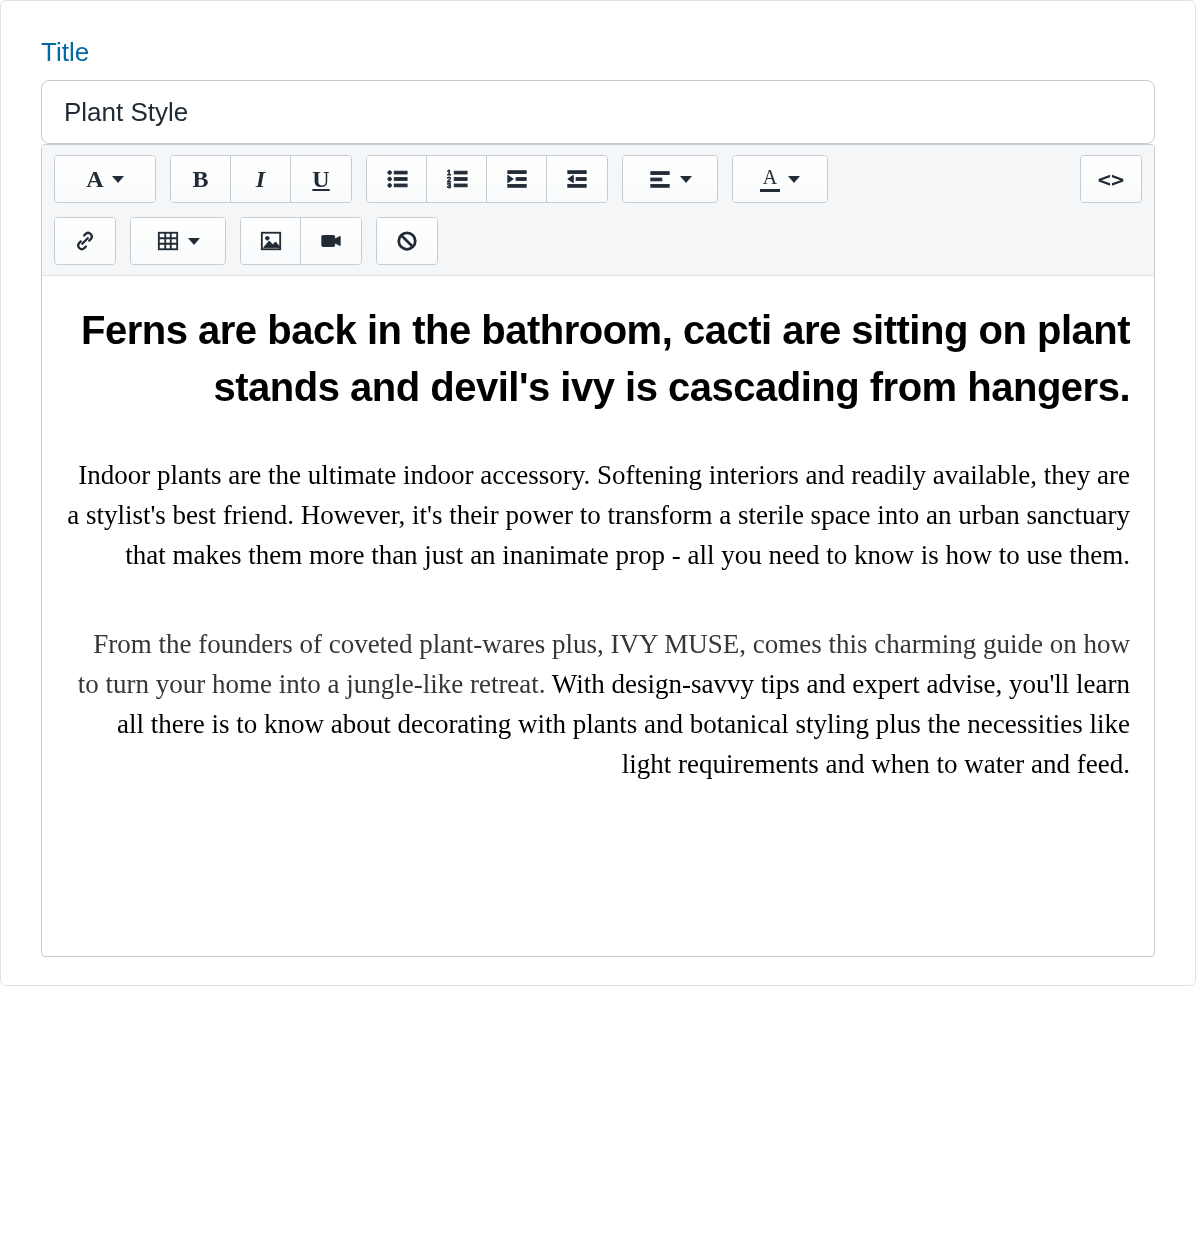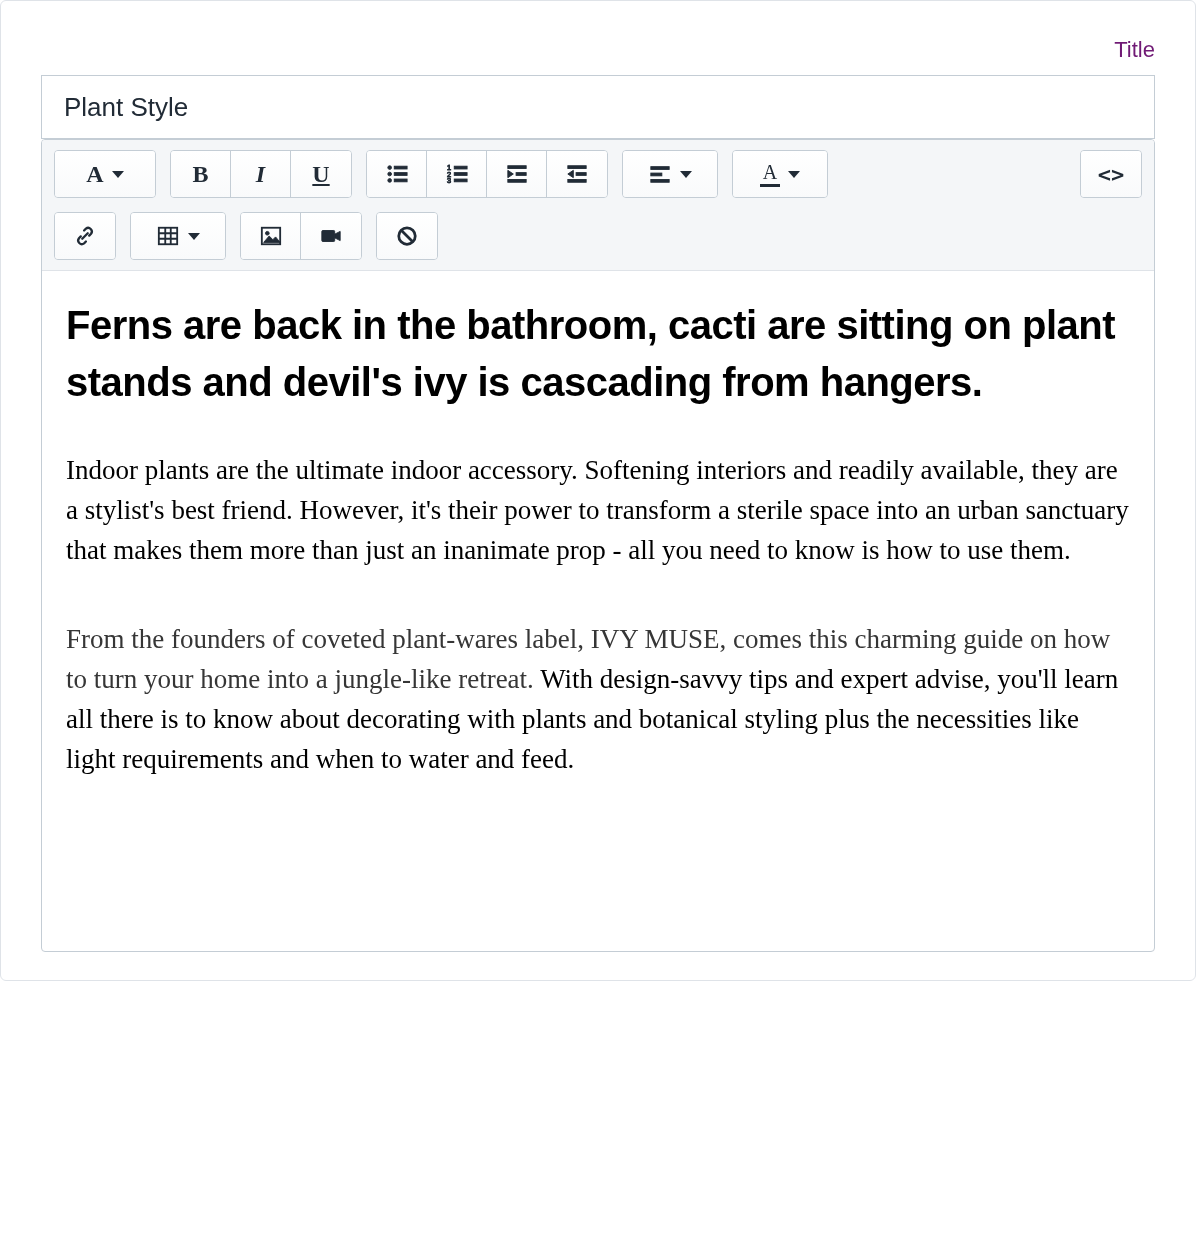--- a/index.html
+++ b/index.html
@@ -10,35 +10,34 @@
     color: #212b36;
   }
   .card {
     width: 1196px;
     border: 1px solid #dfe3e8;
     border-radius: 6px;
     padding: 8px 40px 28px 40px;
     margin: 0;
   }
   .field-label {
-    font-size: 22px;
-    color: #701a75;
+    font-size: 26px;
+    color: #0369a1;
     margin-top: 28px;
     margin-bottom: 12px;
     display: block;
-    text-align: right;
   }
   .title-input {
     width: 100%;
     height: 64px;
     padding: 0 22px;
     font-size: 26px;
     color: #212b36;
     border: 1px solid #c4cdd5;
-    border-radius: 0;
+    border-radius: 8px;
     background: #fff;
   }
   .editor-wrap {
     border: 1px solid #c4cdd5;
     border-radius: 4px;
     overflow: hidden;
   }
   .toolbar {
     background: #f4f6f8;
     border-bottom: 1px solid #dfe3e8;
@@ -84,20 +83,21 @@
     border-left: 6px solid transparent;
     border-right: 6px solid transparent;
     border-top: 7px solid #212b36;
   }
   svg.ico { width: 24px; height: 22px; fill: #212b36; }
   svg.ico * { stroke: #212b36; }
   .editor-body {
     padding: 16px 24px 60px 24px;
     min-height: 680px;
     cursor: text;
+    text-align: right;
   }
   .editor-body h2 {
     font-size: 40px;
     font-weight: 800;
     letter-spacing: -0.5px;
     line-height: 1.42;
     margin: 10px 0 40px 0;
     color: #000;
   }
   .editor-body p {
@@ -258,18 +258,18 @@
           </button>
         </div>
 
       </div>
     </div>
 
     <div class="editor-body" contenteditable="true" style="">
       <h2>Ferns are back in the bathroom, cacti are sitting on plant stands and devil's ivy is cascading from hangers.</h2>
       <p>Indoor plants are the ultimate indoor accessory. Softening interiors and readily available, they are a stylist's best friend. However, it's their power to transform a sterile space into an urban sanctuary that makes them more than just an inanimate prop - all you need to know is how to use them.</p>
       <p>
-        <span class="muted">From the founders of coveted plant-wares label, IVY MUSE, comes this charming guide on how to turn your home into a jungle-like retreat. </span><span>With design-savvy tips and expert advise, you'll learn all there is to know about decorating with plants and botanical styling plus the necessities like light requirements and when to water and feed.</span>
+        <span class="muted">From the founders of coveted plant-wares plus, IVY MUSE, comes this charming guide on how to turn your home into a jungle-like retreat. </span><span>With design-savvy tips and expert advise, you'll learn all there is to know about decorating with plants and botanical styling plus the necessities like light requirements and when to water and feed.</span>
       </p>
     </div>
 
   </div>
 </div>
 
 </body></html>

